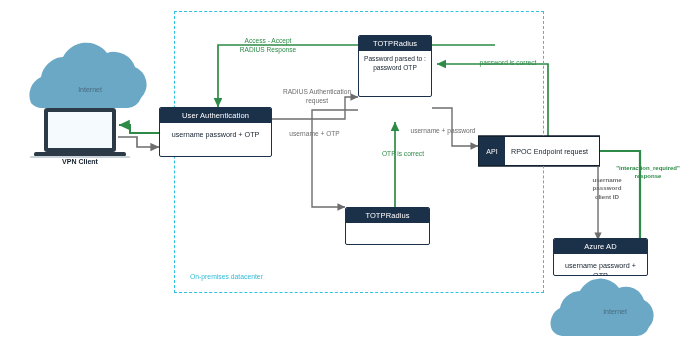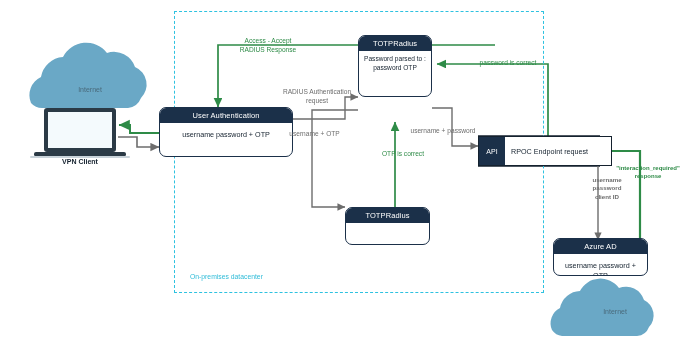--- a/index.html
+++ b/index.html
@@ -1,21 +1,21 @@
 <!DOCTYPE html>
 <html><head>
 <meta charset="utf-8">
 <style>
   html,body{margin:0;padding:0;background:#ffffff;}
   body{width:700px;height:353px;font-family:"Liberation Sans",sans-serif;position:relative;overflow:hidden;}
   #stage{position:absolute;left:0;top:0;width:700px;height:353px;}
   svg#canvas{position:absolute;left:0;top:0;width:700px;height:353px;}
 
   .node{position:absolute;box-sizing:border-box;}
-  .nbox{border:1px solid #1b3049;border-radius:7px;background:#ffffff;overflow:hidden;
+  .nbox{border:1px solid #1b3049;border-radius:2px;background:#ffffff;overflow:hidden;
         box-shadow:0 0 0 0 rgba(0,0,0,0);}
   .nhead{background:#1b3049;color:#ffffff;font-size:7.5px;text-align:center;
          padding:3px 2px 3px 2px;letter-spacing:.1px;}
   .nbody{color:#14212e;font-size:7.2px;text-align:center;padding:7px 3px 5px 3px;line-height:1.45;}
 
   .lbl{position:absolute;font-size:6.6px;line-height:1.35;text-align:center;white-space:pre-line;}
   .lbl.green{color:#2e8b47;}
   .lbl.gray{color:#6d6d6d;}
   .lbl.cyan{color:#31bcd8;font-size:6.8px;text-align:left;}
   .lbl.bold{font-weight:bold;}
@@ -110,39 +110,39 @@
   <div style="position:absolute;left:20px;top:86px;width:140px;">
     <div class="cloudlbl">Internet</div>
   </div>
   <div style="position:absolute;left:545px;top:308px;width:140px;">
     <div class="cloudlbl">Internet</div>
   </div>
   <div style="position:absolute;left:30px;top:158px;width:100px;">
     <div class="vpnlbl">VPN Client</div>
   </div>
 
-  <div class="node nbox" style="left:159px;top:107px;width:134px;height:50px;">
+  <div class="node nbox" style="left:159px;top:107px;width:113px;height:50px;">
     <div class="nhead">User Authentication</div>
     <div class="nbody">username
 password + OTP</div>
   </div>
 
   <div class="node nbox" style="left:358px;top:35px;width:74px;height:62px;">
     <div class="nhead">TOTPRadius</div>
     <div class="nbody" style="font-size:6.6px;line-height:1.4;padding-top:3px;">Password parsed
 to :
 password
 OTP</div>
   </div>
 
   <div class="node nbox" style="left:345px;top:207px;width:85px;height:38px;">
     <div class="nhead">TOTPRadius</div>
   </div>
 
-  <div class="apibox" style="left:478px;top:136px;width:134px;height:30px;">
+  <div class="apibox" style="left:478px;top:136px;width:122px;height:30px;">
     <div class="apitag">API</div>
     <div class="apitxt">RPOC Endpoint request</div>
   </div>
 
   <div class="node nbox" style="left:553px;top:238px;width:95px;height:38px;">
     <div class="nhead">Azure AD</div>
     <div class="nbody">username
 password + OTP</div>
   </div>
 

